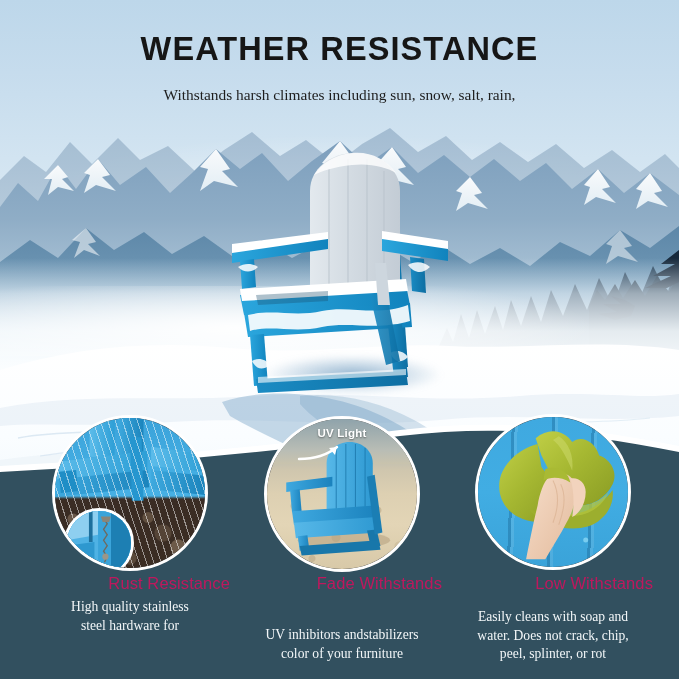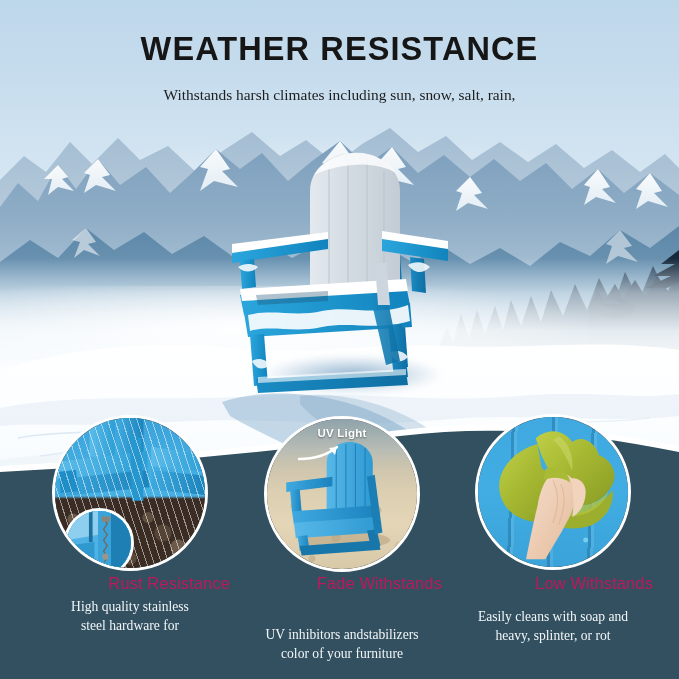--- a/index.html
+++ b/index.html
@@ -552,16 +552,17 @@
 
         <path fill="#a9ba34" d="M70,54 C82,50 94,56 96,68 C86,62 76,62 68,66 Z"></path>
 
         <circle cx="112" cy="128" r="2.6" fill="#7fd2f2" opacity=".9"></circle>
       </svg>
     </div>
   </div>
   <div class="feat-title" style="left:453px; top:574px; width:200px;">Low Withstands</div>
   <div class="feat-desc" style="left:443px; top:598px; width:220px;margin-top:10px;">
     <div>Easily cleans with soap and</div>
-    <div>heavy, splinter, or rot</div>
+    <div>water. Does not crack, chip,</div>
+    <div>peel, splinter, or rot</div>
   </div>
 
 </div>
 
 </body></html>

